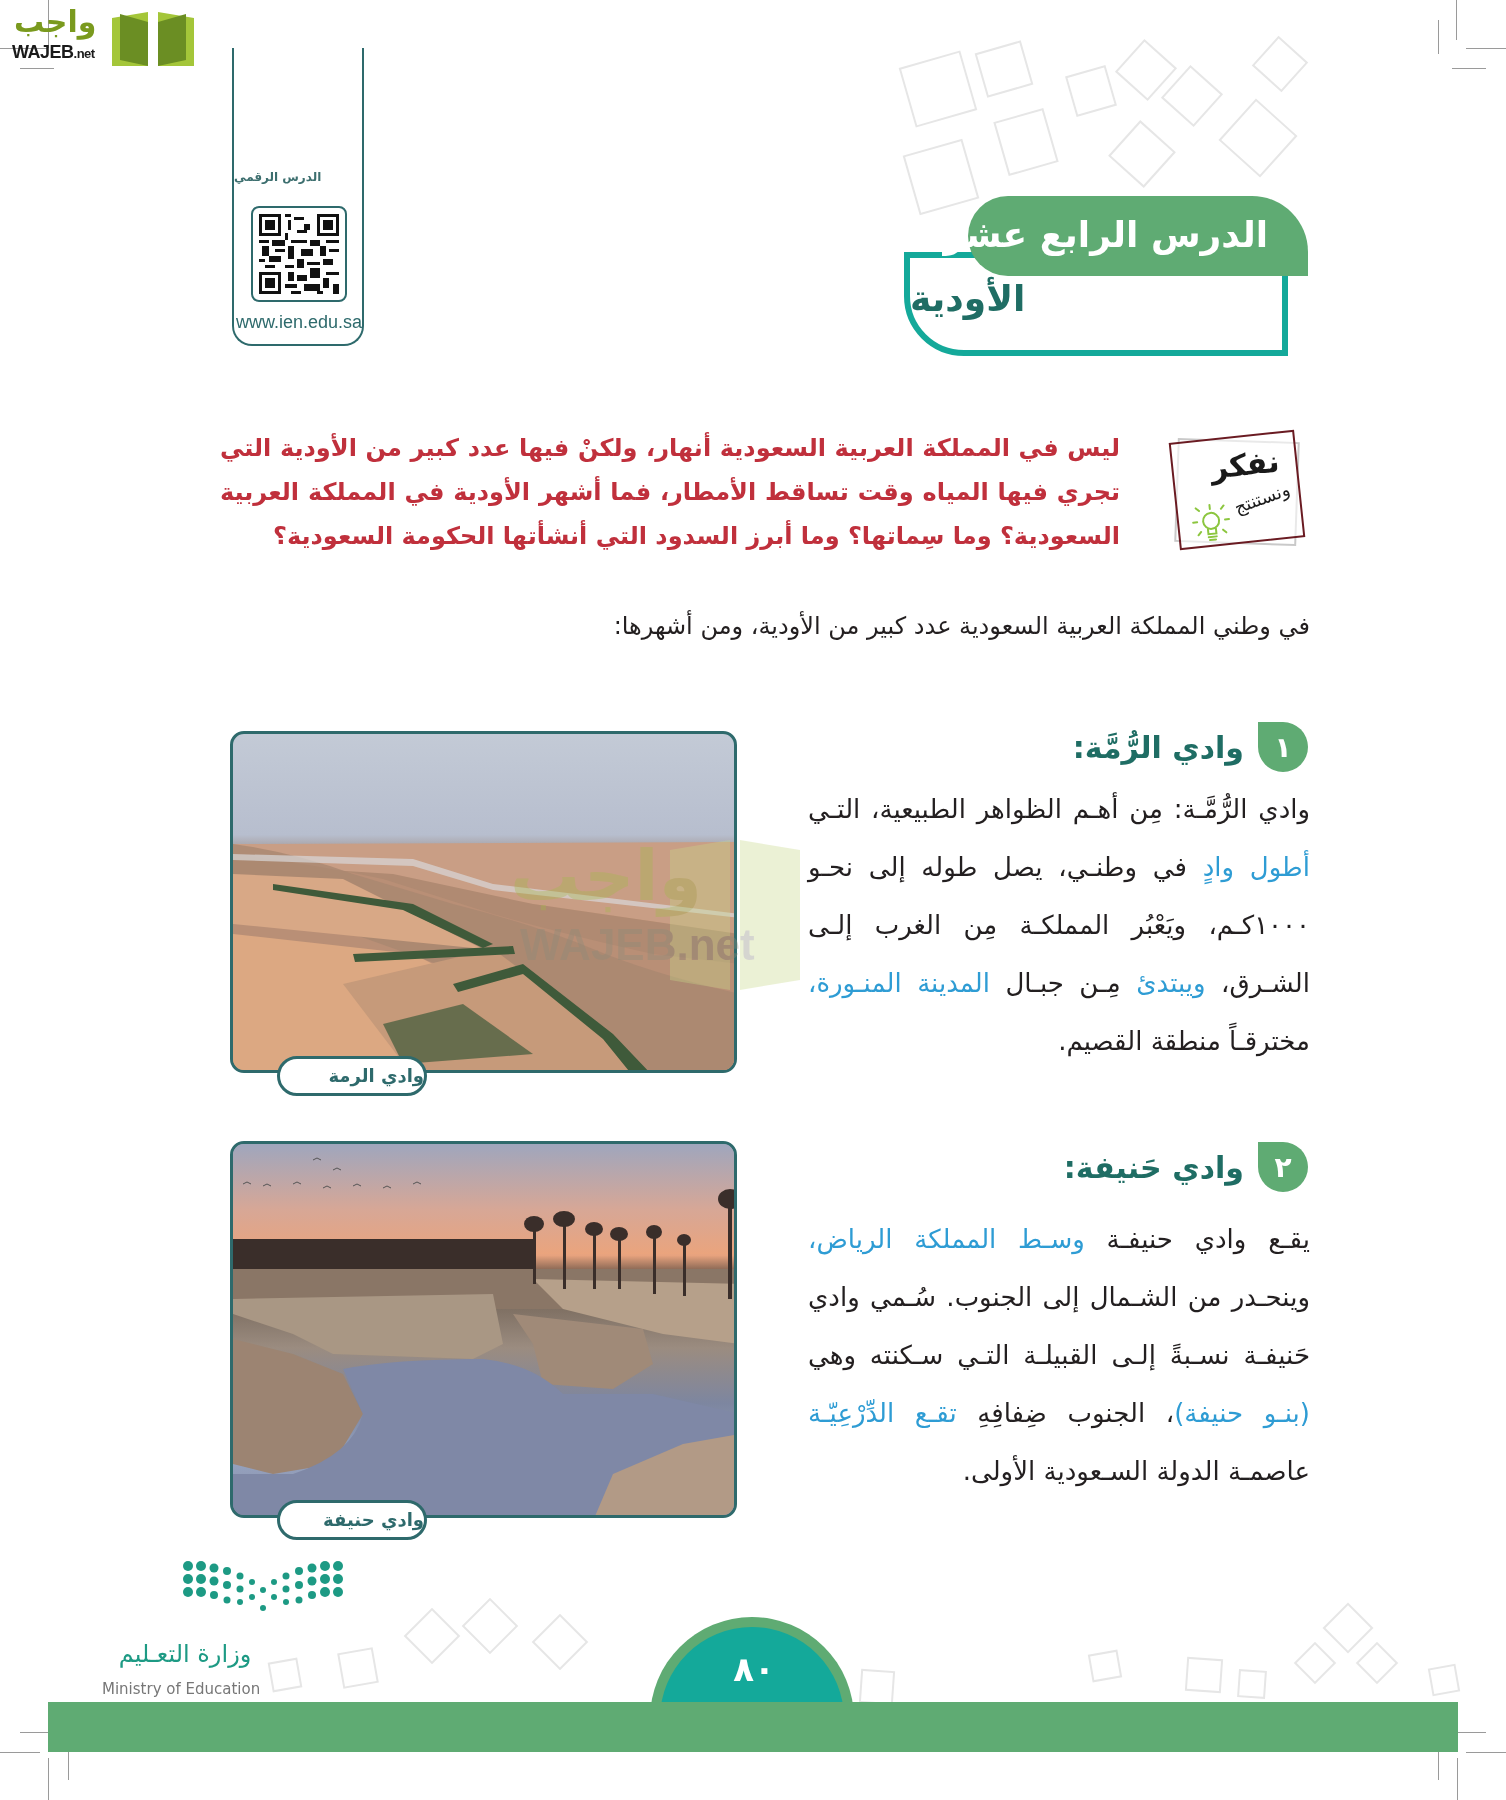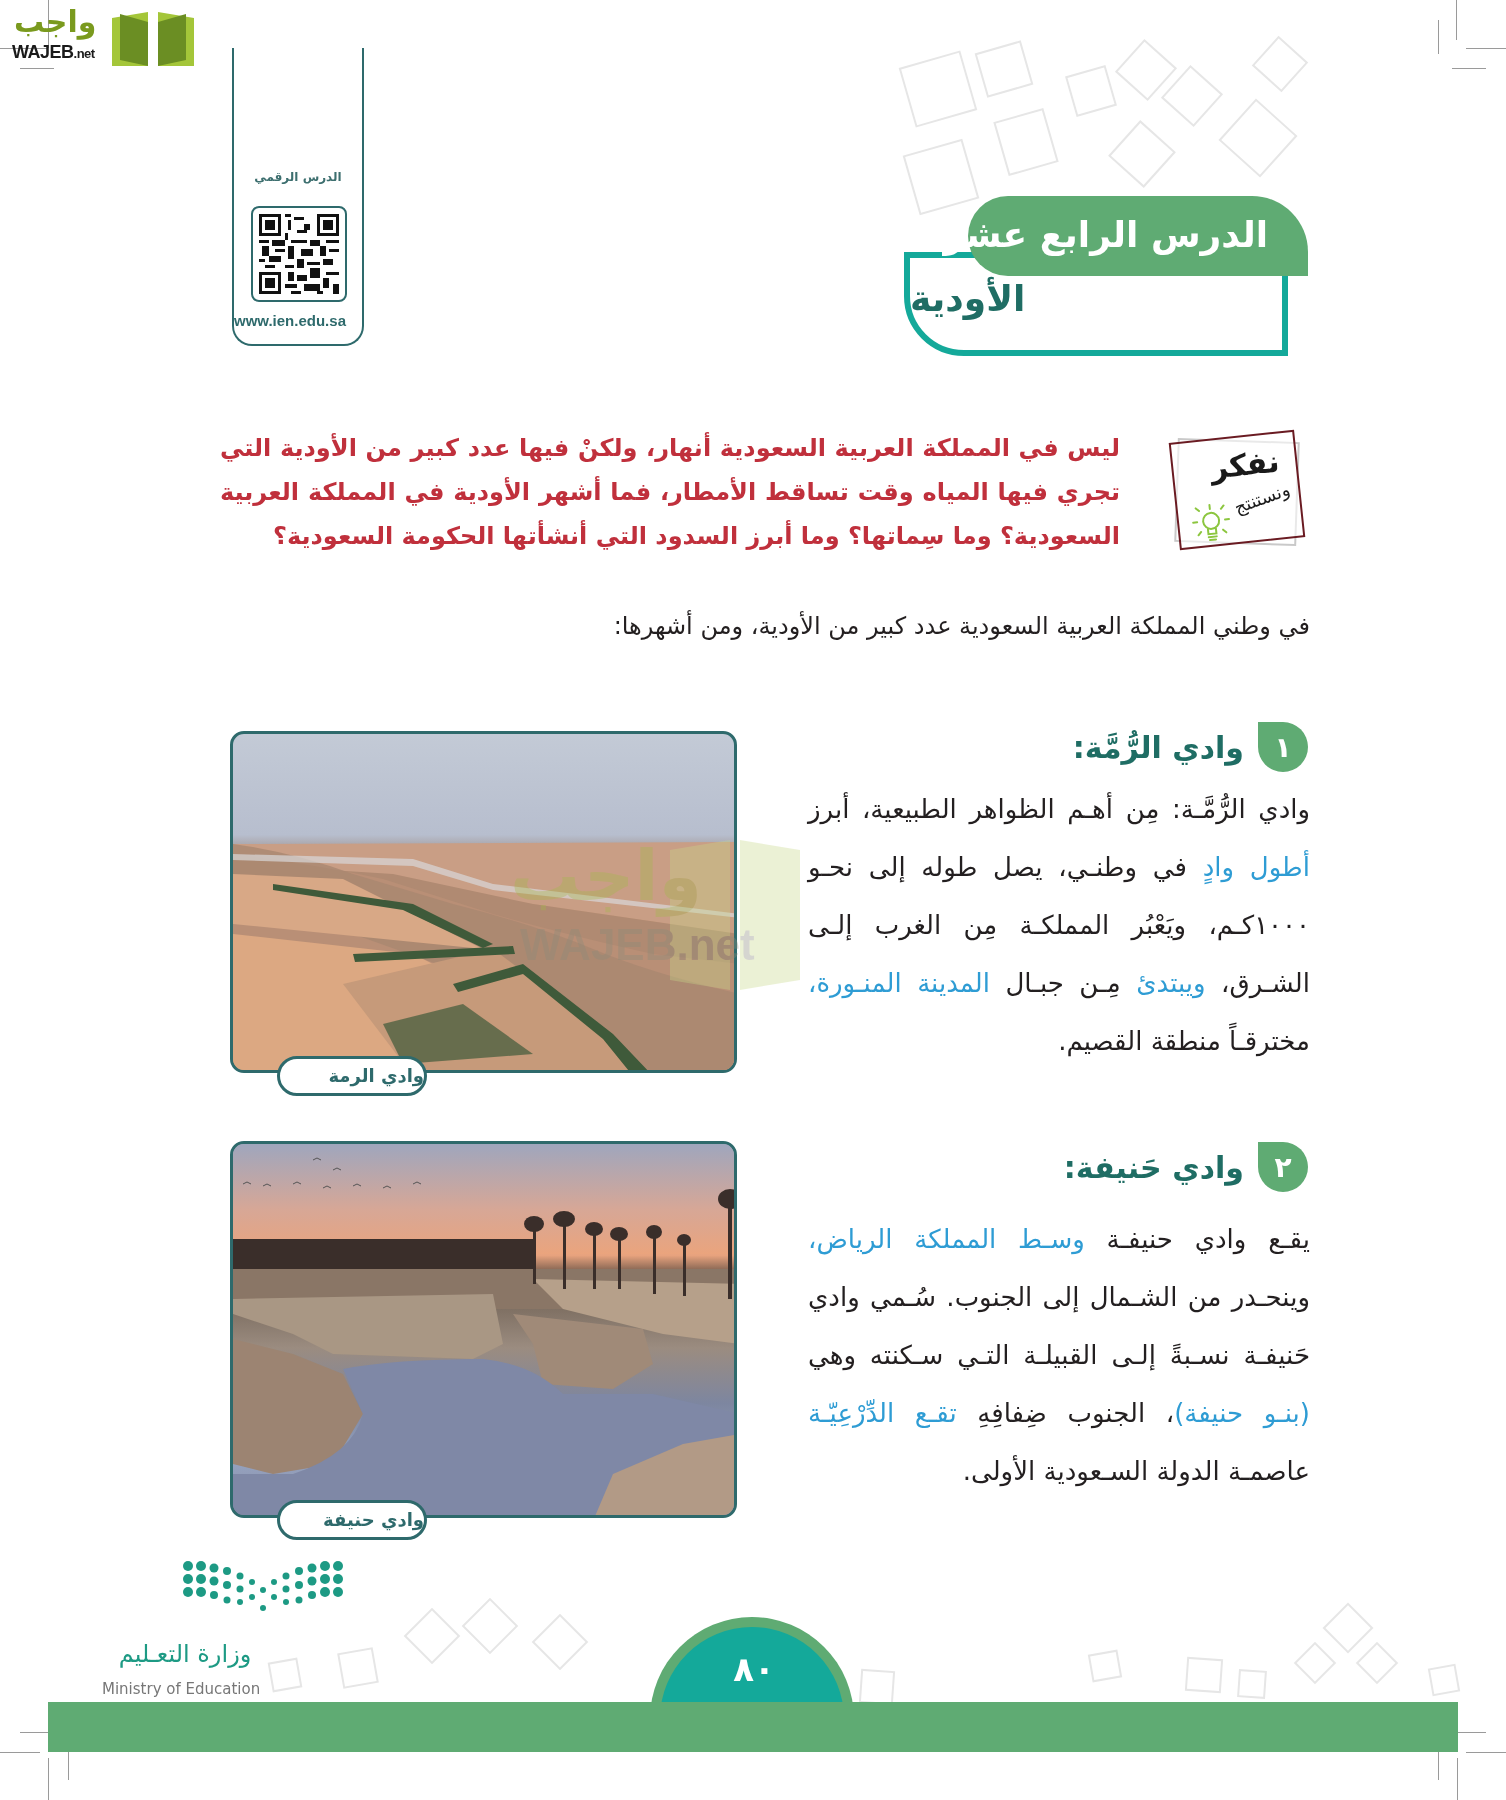--- a/index.html
+++ b/index.html
@@ -16,23 +16,23 @@
 
     
     .wajeb-logo { left: 10px; top: 4px; width: 180px; height: 62px; }
     .wajeb-ar { position: absolute; left: 4px; top: 0px; font-size: 30px; font-weight: bold; color: #7a9a1e; font-family: "DejaVu Sans", sans-serif; }
     .wajeb-en { position: absolute; left: 2px; top: 38px; font-size: 18px; font-weight: bold; color: #1a1a1a; font-family: "Liberation Sans", sans-serif; letter-spacing: -0.5px; }
     .wajeb-en small { font-size: 13px; }
     .wajeb-book { position: absolute; left: 98px; top: 4px; width: 90px; height: 60px; }
 
     
     .qr-panel { left: 232px; top: 48px; width: 132px; height: 298px; border: 2.5px solid #2e6a6c; border-top: none; border-radius: 0 0 20px 20px; }
-    .qr-title { position: absolute; left: 0; right: 0; top: 122px; text-align: center; font-size: 12px; font-weight: bold; color: #3d6f6f; }
+    .qr-title { position: absolute; left: 0; right: 0; top: 122px; text-align: left; font-size: 12px; font-weight: bold; color: #3d6f6f; }
     .qr-frame { position: absolute; left: 17px; top: 158px; width: 96px; height: 96px; border: 2px solid #2e6a6c; border-radius: 8px; padding: 6px; }
-    .qr-url { position: absolute; left: 0; right: 0; top: 264px; text-align: left; font-size: 15px; color: #2e6a6c; font-family: "Liberation Sans", sans-serif; font-weight: bold; }
+    .qr-url { position: absolute; left: 0; right: 0; top: 264px; text-align: right; font-size: 18px; color: #2e6a6c; font-family: "Liberation Sans", sans-serif; font-weight: normal; }
 
     
     .lesson-box { left: 904px; top: 252px; width: 384px; height: 104px; border: 6px solid #14a99a; border-left-color: #14a99a; border-radius: 0 0 0 60px; border-top: 6px solid #14a99a; background: #fff; }
     .lesson-tab { left: 968px; top: 196px; width: 340px; height: 80px; background: #5fab73; border-radius: 44px 44px 0 44px; }
     .lesson-number { position: absolute; right: 40px; top: 18px; color: #ffffff; font-size: 36px; font-weight: bold; white-space: nowrap; }
     .lesson-title { position: absolute; left: 0; right: 40px; top: 20px; text-align: left; font-size: 36px; font-weight: bold; color: #1f6d64; }
 
     
     .think-box { left: 1168px; top: 430px; width: 138px; height: 118px; }
     .think-back { position: absolute; left: 8px; top: 10px; width: 122px; height: 104px; border: 2px solid #c9c9c9; transform: rotate(2deg); }
@@ -224,21 +224,21 @@
 
 <p class="abs question">ليس في المملكة العربية السعودية أنهار، ولكنْ فيها عدد كبير من الأودية التي تجري فيها المياه وقت تساقط الأمطار، فما أشهر الأودية في المملكة العربية السعودية؟ وما سِماتها؟ وما أبرز السدود التي أنشأتها الحكومة السعودية؟</p>
 
 <p class="abs intro">في وطني المملكة العربية السعودية عدد كبير من الأودية، ومن أشهرها:</p>
 
 <div class="abs sec-head s1-head">
   <span class="sec-badge">١</span>
   <span class="sec-title">وادي الرُّمَّة:</span>
 </div>
 <p class="abs sec-body s1-body">
-  <span>وادي الرُّمَّـة: مِن أهـم الظواهر الطبيعية، أبرز </span><span class="hl">أطول وادٍ</span><span> في وطنـي، يصل طوله إلى نحـو ١٠٠٠كـم، ويَعْبُر المملكـة مِن الغرب إلـى الشـرق، </span><span class="hl">ويبتدئ</span><span> مِـن جبـال </span><span class="hl">المدينة المنـورة،</span><span> مخترقـاً منطقة القصيم.</span>
+  <span>وادي الرُّمَّـة: مِن أهـم الظواهر الطبيعية، التـي </span><span class="hl">أطول وادٍ</span><span> في وطنـي، يصل طوله إلى نحـو ١٠٠٠كـم، ويَعْبُر المملكـة مِن الغرب إلـى الشـرق، </span><span class="hl">ويبتدئ</span><span> مِـن جبـال </span><span class="hl">المدينة المنـورة،</span><span> مخترقـاً منطقة القصيم.</span>
 </p>
 
 <div class="abs photo photo1">
   <svg width="507" height="342" viewBox="0 0 507 342" style="position:absolute;left:0;top:0;">
     <path d="M0 110 L507 108 L507 200 L300 170 L0 130 Z" fill="#c99e85"></path>
     <path d="M0 130 L160 140 L300 170 L507 200 L507 342 L300 342 Z" fill="#b08a72"></path>
     <path d="M0 120 Q80 130 150 145 L260 180 Q330 200 420 220 L507 230 L507 342 L340 342 Q280 280 200 260 L0 200 Z" fill="#b98f76"></path>
     <path d="M0 110 Q60 118 120 140 L220 170 Q300 190 360 215 Q420 240 507 260 L507 342 L400 342 Q330 300 260 250 L120 200 L0 180 Z" fill="#a98771" opacity="0.8"></path>
     <path d="M0 140 L110 145 L250 215 L0 190 Z" fill="#d8a886"></path>
     <path d="M0 200 L180 220 L280 270 L330 342 L0 342 Z" fill="#dca882"></path>

